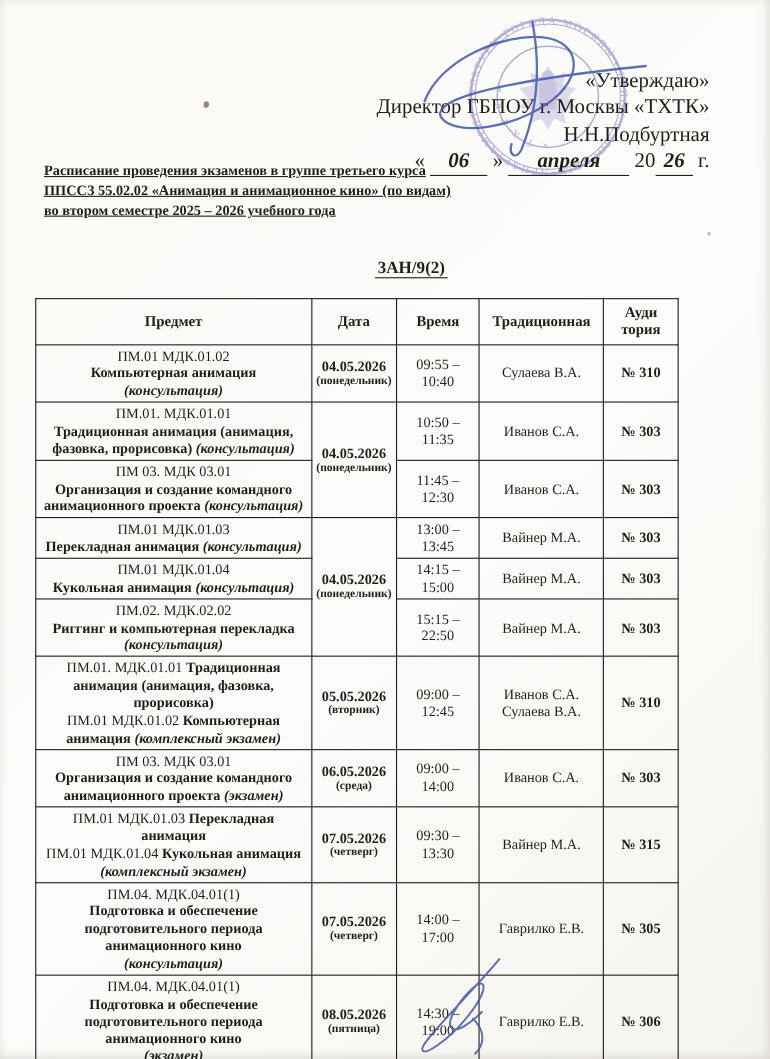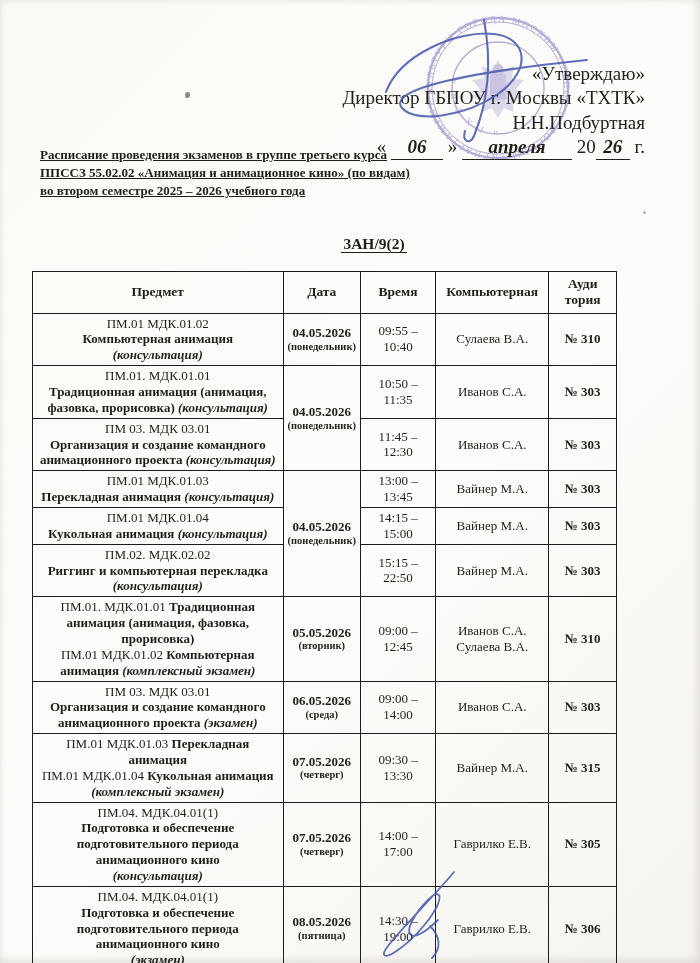--- a/index.html
+++ b/index.html
@@ -152,21 +152,21 @@
         <col style="width:13.1%">
         <col style="width:12.9%">
         <col style="width:19.4%">
         <col style="width:11.6%">
     </colgroup>
     <thead>
       <tr>
         <th>Предмет</th>
         <th>Дата</th>
         <th>Время</th>
-        <th>Компьютерная</th>
+        <th>Традиционная</th>
         <th>Ауди тория</th>
       </tr>
     </thead>
     <tbody>
         <tr>
           <td class="c-subject">
             <div><span class="s-plain">ПМ.01 МДК.01.02</span></div>
             <div><span class="s-bold">Компьютерная анимация </span><span class="s-bi">(консультация)</span></div>
           </td>
           <td class="c-date" rowspan="1">

